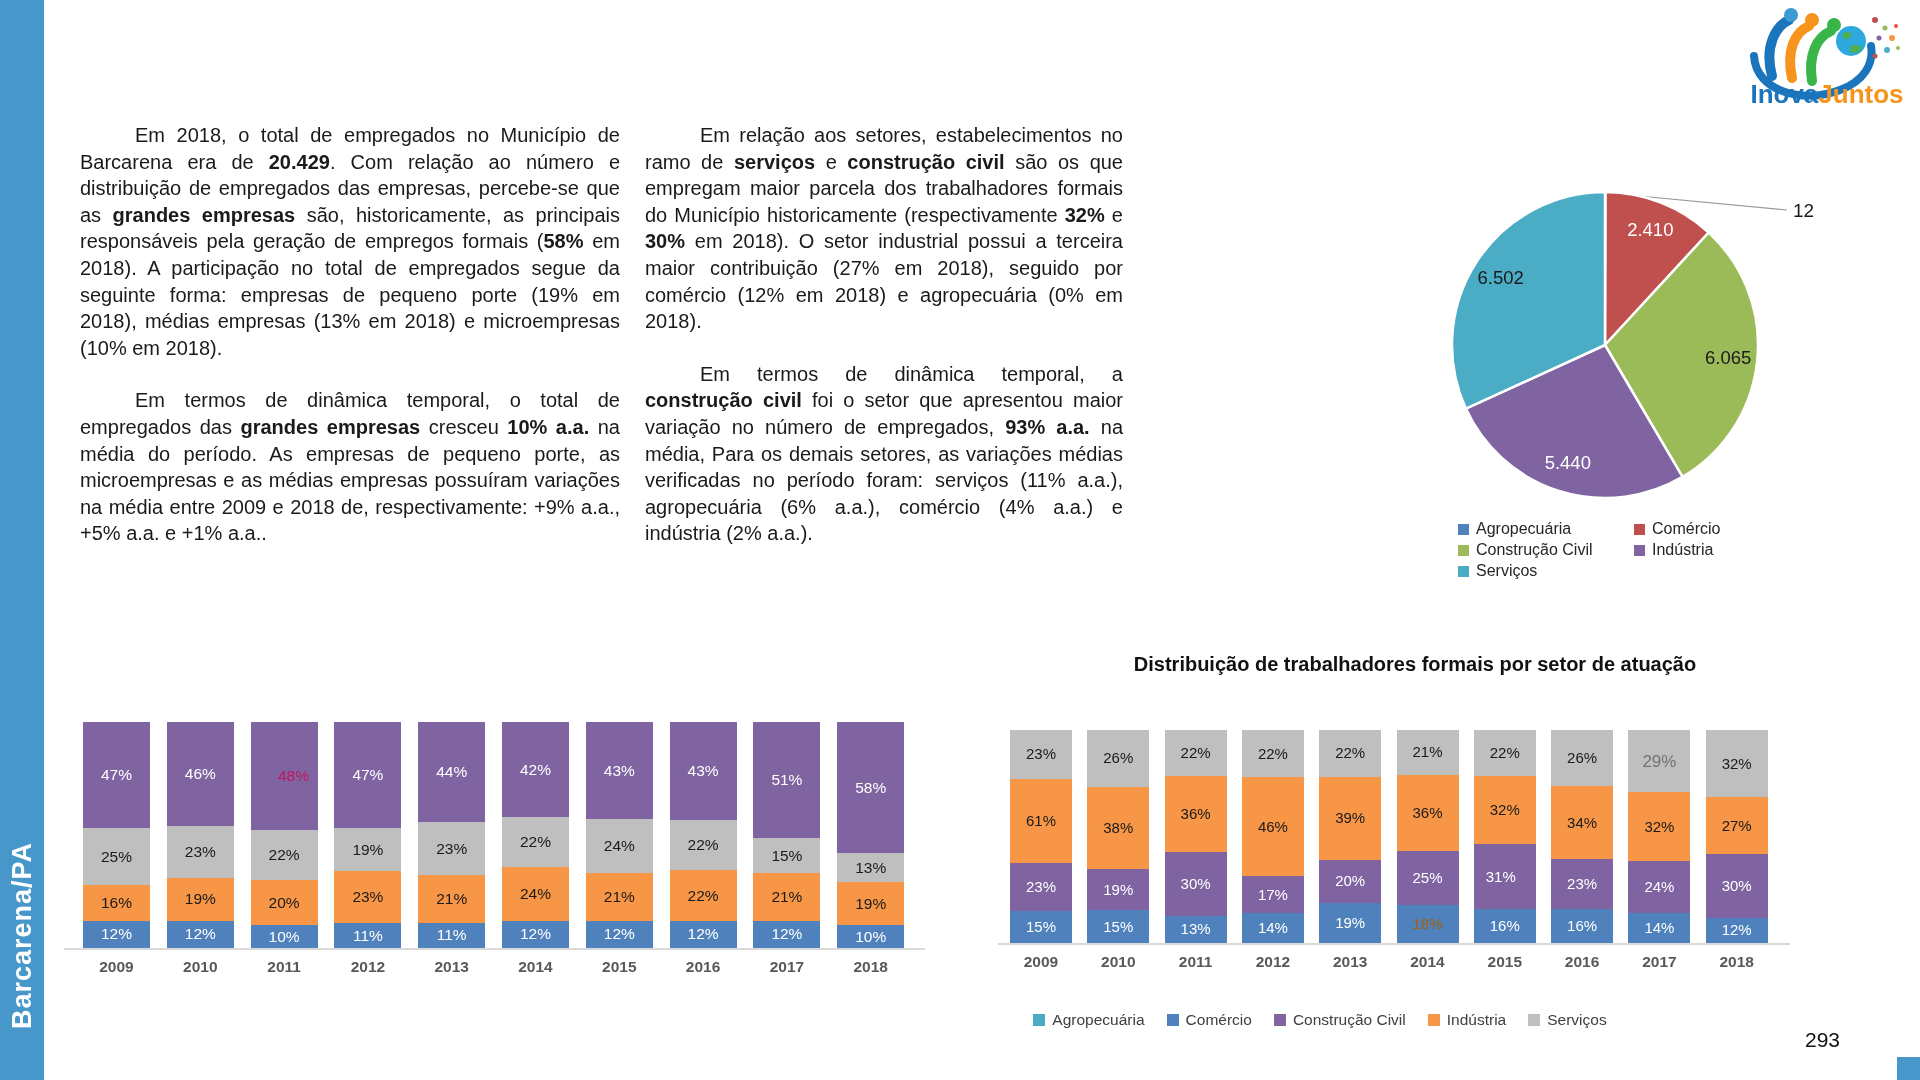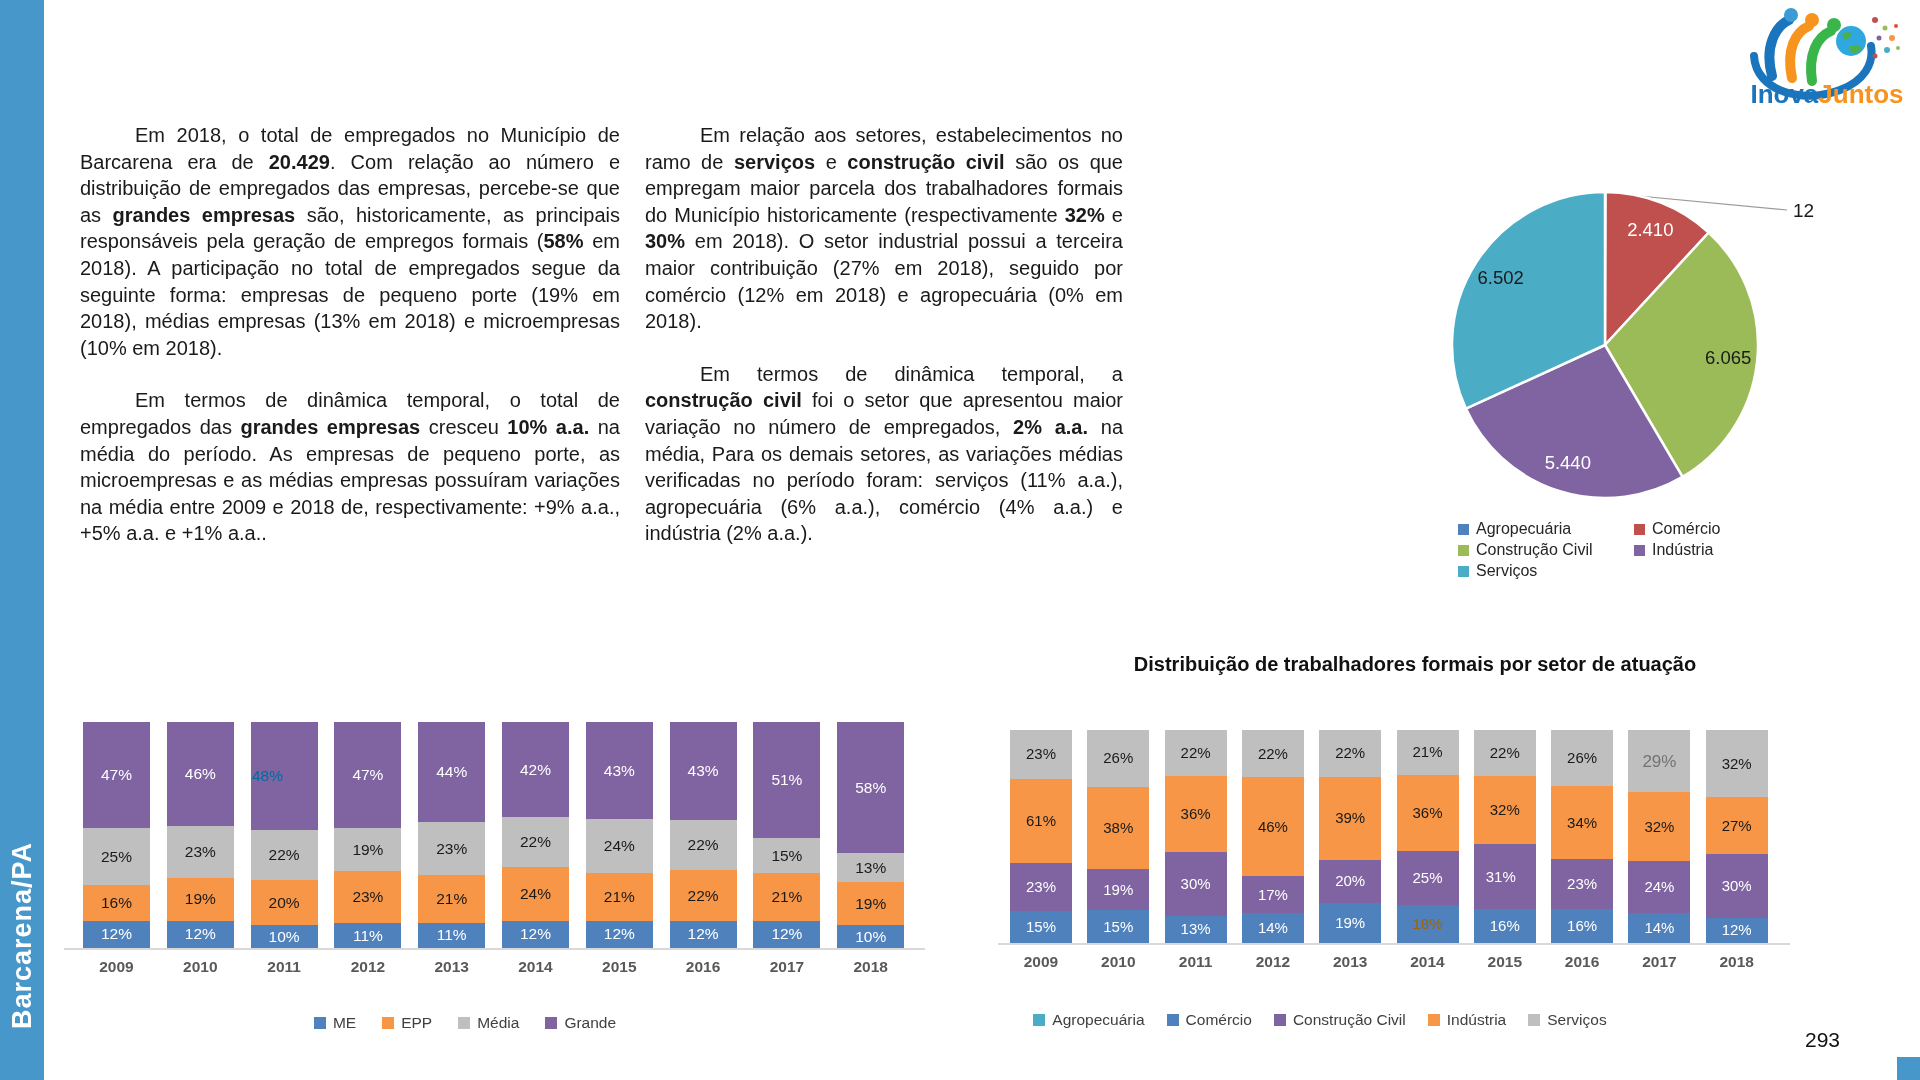--- a/index.html
+++ b/index.html
@@ -75,21 +75,21 @@
       </text>
     </svg>
   </div>
 
   <div class="textcol" id="col1">
       <p><span>Em 2018, o total de empregados no Município de Barcarena era de </span><b>20.429</b><span>. Com relação ao número e distribuição de empregados das empresas, percebe-se que as </span><b>grandes empresas</b><span> são, historicamente, as principais responsáveis pela geração de empregos formais (</span><b>58%</b><span> em 2018). A participação no total de empregados segue da seguinte forma: empresas de pequeno porte (19% em 2018), médias empresas (13% em 2018) e microempresas (10% em 2018).</span></p>
       <p><span>Em termos de dinâmica temporal, o total de empregados das </span><b>grandes empresas</b><span> cresceu </span><b>10% a.a.</b><span> na média do período. As empresas de pequeno porte, as microempresas e as médias empresas possuíram variações na média entre 2009 e 2018 de, respectivamente: +9% a.a., +5% a.a. e +1% a.a..</span></p>
     </div>
   <div class="textcol" id="col2">
       <p><span>Em relação aos setores, estabelecimentos no ramo de </span><b>serviços</b><span> e </span><b>construção civil</b><span> são os que empregam maior parcela dos trabalhadores formais do Município historicamente (respectivamente </span><b>32%</b><span> e </span><b>30%</b><span> em 2018). O setor industrial possui a terceira maior contribuição (27% em 2018), seguido por comércio (12% em 2018) e agropecuária (0% em 2018).</span></p>
-      <p><span>Em termos de dinâmica temporal, a </span><b>construção civil</b><span> foi o setor que apresentou maior variação no número de empregados, </span><b>2% a.a.</b><span> na média, Para os demais setores, as variações médias verificadas no período foram: serviços (11% a.a.), agropecuária (6% a.a.), comércio (4% a.a.) e indústria (2% a.a.).</span></p>
+      <p><span>Em termos de dinâmica temporal, a </span><b>construção civil</b><span> foi o setor que apresentou maior variação no número de empregados, </span><b>93% a.a.</b><span> na média, Para os demais setores, as variações médias verificadas no período foram: serviços (11% a.a.), agropecuária (6% a.a.), comércio (4% a.a.) e indústria (2% a.a.).</span></p>
     </div>
 
   <svg id="pie-svg" width="420" height="330" viewBox="0 0 420 330">
       <path d="M165,165 L165.00,12.00 A153,153 0 0 1 165.56,12.00 Z" fill="#4F81BD" stroke="#ffffff" stroke-width="2.5" stroke-linejoin="round"></path>
       <polyline points="167,13 347,30" fill="none" stroke="#9a9a9a" stroke-width="1.2"></polyline>
       <text x="353" y="37" font-size="19" fill="#1a1a1a">12</text>
       <path d="M165,165 L165.56,12.00 A153,153 0 0 1 268.72,52.52 Z" fill="#C0504D" stroke="#ffffff" stroke-width="2.5" stroke-linejoin="round"></path>
       <text x="210.3" y="55.7" text-anchor="middle" font-size="18.5" fill="#ffffff">2.410</text>
       <path d="M165,165 L268.72,52.52 A153,153 0 0 1 242.52,296.91 Z" fill="#9BBB59" stroke="#ffffff" stroke-width="2.5" stroke-linejoin="round"></path>
       <text x="288.2" y="184.2" text-anchor="middle" font-size="18.5" fill="#1a1a1a">6.065</text>
@@ -141,21 +141,21 @@
       <div class="bar-seg" style="left: 166.8px; top: 722px; width: 67px; height: 103.96px; background: rgb(128, 100, 162);"></div>
       <div class="bar-label" style="left: 166.8px; top: 765px; width: 67px; color: rgb(255, 255, 255); font-size: 15.5px;">46%</div>
       <div class="year-label" style="left: 158.8px; top: 958px; width: 83px;">2010</div>
       <div class="bar-seg" style="left: 250.6px; top: 925.4px; width: 67px; height: 22.6px; background: rgb(79, 129, 189);"></div>
       <div class="bar-label" style="left: 250.6px; top: 927.7px; width: 67px; color: rgb(255, 255, 255); font-size: 15.5px;">10%</div>
       <div class="bar-seg" style="left: 250.6px; top: 880.2px; width: 67px; height: 45.2px; background: rgb(247, 150, 70);"></div>
       <div class="bar-label" style="left: 250.6px; top: 893.8px; width: 67px; color: rgb(26, 26, 26); font-size: 15.5px;">20%</div>
       <div class="bar-seg" style="left: 250.6px; top: 830.48px; width: 67px; height: 49.72px; background: rgb(191, 191, 191);"></div>
       <div class="bar-label" style="left: 250.6px; top: 846.3px; width: 67px; color: rgb(26, 26, 26); font-size: 15.5px;">22%</div>
       <div class="bar-seg" style="left: 250.6px; top: 722px; width: 67px; height: 108.48px; background: rgb(128, 100, 162);"></div>
-      <div class="bar-label" style="left: 234px; top: 767.2px; width: 67px; color: #0369a1; font-size: 15.5px;">48%</div>
+      <div class="bar-label" style="left: 260px; top: 767.2px; width: 67px; color: #be185d; font-size: 15.5px;">48%</div>
       <div class="year-label" style="left: 242.6px; top: 958px; width: 83px;">2011</div>
       <div class="bar-seg" style="left: 334.4px; top: 923.14px; width: 67px; height: 24.86px; background: rgb(79, 129, 189);"></div>
       <div class="bar-label" style="left: 334.4px; top: 926.6px; width: 67px; color: rgb(255, 255, 255); font-size: 15.5px;">11%</div>
       <div class="bar-seg" style="left: 334.4px; top: 871.16px; width: 67px; height: 51.98px; background: rgb(247, 150, 70);"></div>
       <div class="bar-label" style="left: 334.4px; top: 888.1px; width: 67px; color: rgb(26, 26, 26); font-size: 15.5px;">23%</div>
       <div class="bar-seg" style="left: 334.4px; top: 828.22px; width: 67px; height: 42.94px; background: rgb(191, 191, 191);"></div>
       <div class="bar-label" style="left: 334.4px; top: 840.7px; width: 67px; color: rgb(26, 26, 26); font-size: 15.5px;">19%</div>
       <div class="bar-seg" style="left: 334.4px; top: 722px; width: 67px; height: 106.22px; background: rgb(128, 100, 162);"></div>
       <div class="bar-label" style="left: 334.4px; top: 766.1px; width: 67px; color: rgb(255, 255, 255); font-size: 15.5px;">47%</div>
       <div class="year-label" style="left: 326.4px; top: 958px; width: 83px;">2012</div>
@@ -206,38 +206,20 @@
       <div class="year-label" style="left: 745.4px; top: 958px; width: 83px;">2017</div>
       <div class="bar-seg" style="left: 837.2px; top: 925.4px; width: 67px; height: 22.6px; background: rgb(79, 129, 189);"></div>
       <div class="bar-label" style="left: 837.2px; top: 927.7px; width: 67px; color: rgb(255, 255, 255); font-size: 15.5px;">10%</div>
       <div class="bar-seg" style="left: 837.2px; top: 882.46px; width: 67px; height: 42.94px; background: rgb(247, 150, 70);"></div>
       <div class="bar-label" style="left: 837.2px; top: 894.9px; width: 67px; color: rgb(26, 26, 26); font-size: 15.5px;">19%</div>
       <div class="bar-seg" style="left: 837.2px; top: 853.08px; width: 67px; height: 29.38px; background: rgb(191, 191, 191);"></div>
       <div class="bar-label" style="left: 837.2px; top: 858.8px; width: 67px; color: rgb(26, 26, 26); font-size: 15.5px;">13%</div>
       <div class="bar-seg" style="left: 837.2px; top: 722px; width: 67px; height: 131.08px; background: rgb(128, 100, 162);"></div>
       <div class="bar-label" style="left: 837.2px; top: 778.5px; width: 67px; color: rgb(255, 255, 255); font-size: 15.5px;">58%</div>
       <div class="year-label" style="left: 829.2px; top: 958px; width: 83px;">2018</div>
-    </div>
-  <div class="bar-legend" id="bar1-legend">
-      <div class="legend-item">
-        <span class="legend-swatch" style="background: rgb(79, 129, 189);"></span>
-        <span>ME</span>
-      </div>
-      <div class="legend-item">
-        <span class="legend-swatch" style="background: rgb(247, 150, 70);"></span>
-        <span>EPP</span>
-      </div>
-      <div class="legend-item">
-        <span class="legend-swatch" style="background: rgb(191, 191, 191);"></span>
-        <span>Média</span>
-      </div>
-      <div class="legend-item">
-        <span class="legend-swatch" style="background: rgb(128, 100, 162);"></span>
-        <span>Grande</span>
-      </div>
     </div>
 
   <div class="chart-title" id="bar2-title">Distribuição de trabalhadores formais por setor de atuação</div>
   <div id="bar2-layer">
       <div class="axis-line" style="left: 998px; top: 943px; width: 792px;"></div>
       <div class="bar-seg" style="left: 1010px; top: 911.366px; width: 62px; height: 31.6337px; background: rgb(79, 129, 189);"></div>
       <div class="bar-label" style="left: 1010px; top: 918.2px; width: 62px; color: rgb(255, 255, 255); font-size: 15px;">15%</div>
       <div class="bar-seg" style="left: 1010px; top: 862.861px; width: 62px; height: 48.505px; background: rgb(128, 100, 162);"></div>
       <div class="bar-label" style="left: 1010px; top: 878.1px; width: 62px; color: rgb(255, 255, 255); font-size: 15px;">23%</div>
       <div class="bar-seg" style="left: 1010px; top: 778.505px; width: 62px; height: 84.3564px; background: rgb(247, 150, 70);"></div>

